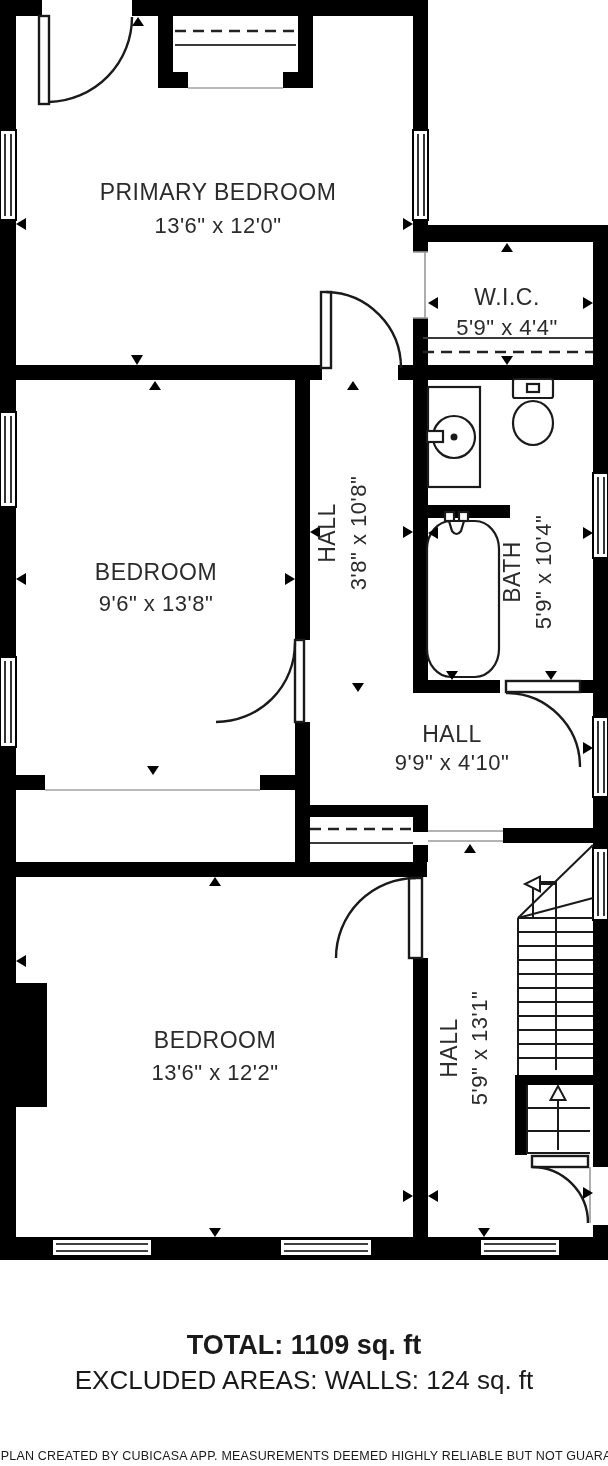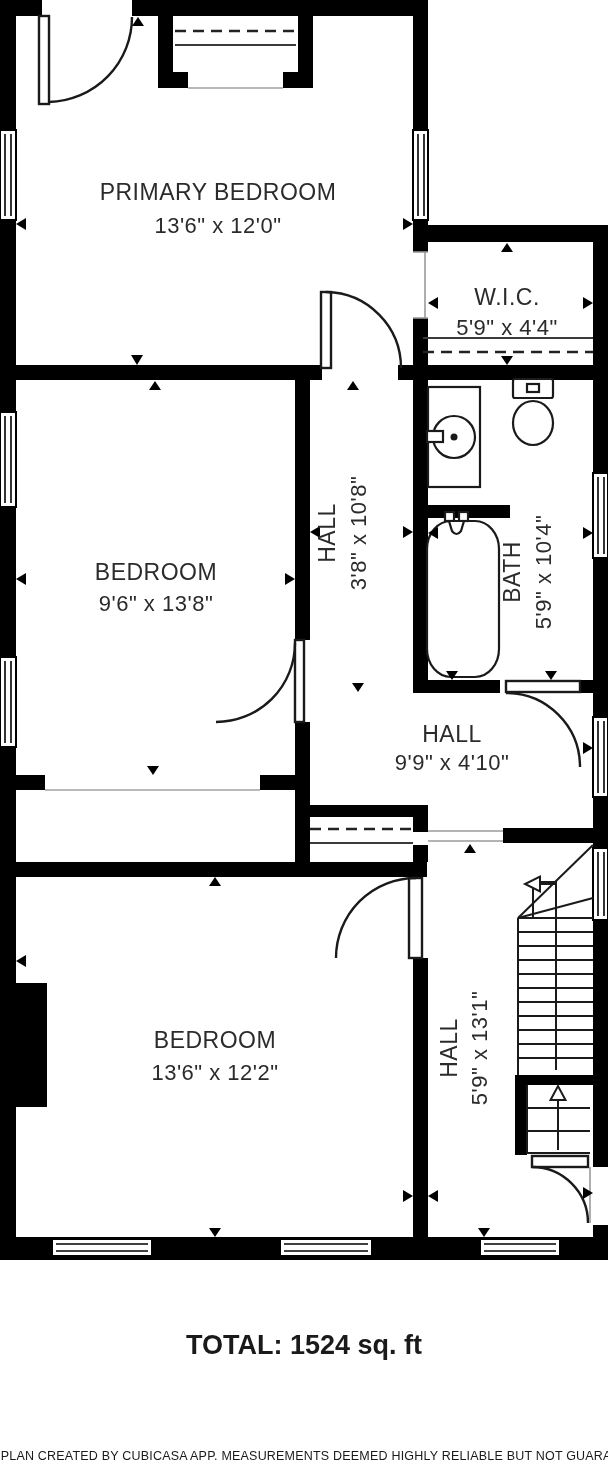--- a/index.html
+++ b/index.html
@@ -306,16 +306,17 @@
 
     <text class="rname" x="215" y="1048">BEDROOM</text>
     <text class="rdims" x="215" y="1080">13'6" x 12'2"</text>
 
     <text class="rname" transform="translate(457,1048) rotate(-90)">HALL</text>
     <text class="rdims" transform="translate(487,1048) rotate(-90)">5'9" x 13'1"</text>
   </g>
 </svg>
 
 <div class="summary">
-  <div class="total">TOTAL: 1524 sq. ft</div>
+  <div class="total">TOTAL: 1109 sq. ft</div>
+  <div>EXCLUDED AREAS: WALLS: 124 sq. ft</div>
 </div>
 
 <div class="disclaimer">FLOOR PLAN CREATED BY CUBICASA APP. MEASUREMENTS DEEMED HIGHLY RELIABLE BUT NOT GUARANTEED</div>
 
 </body></html>

